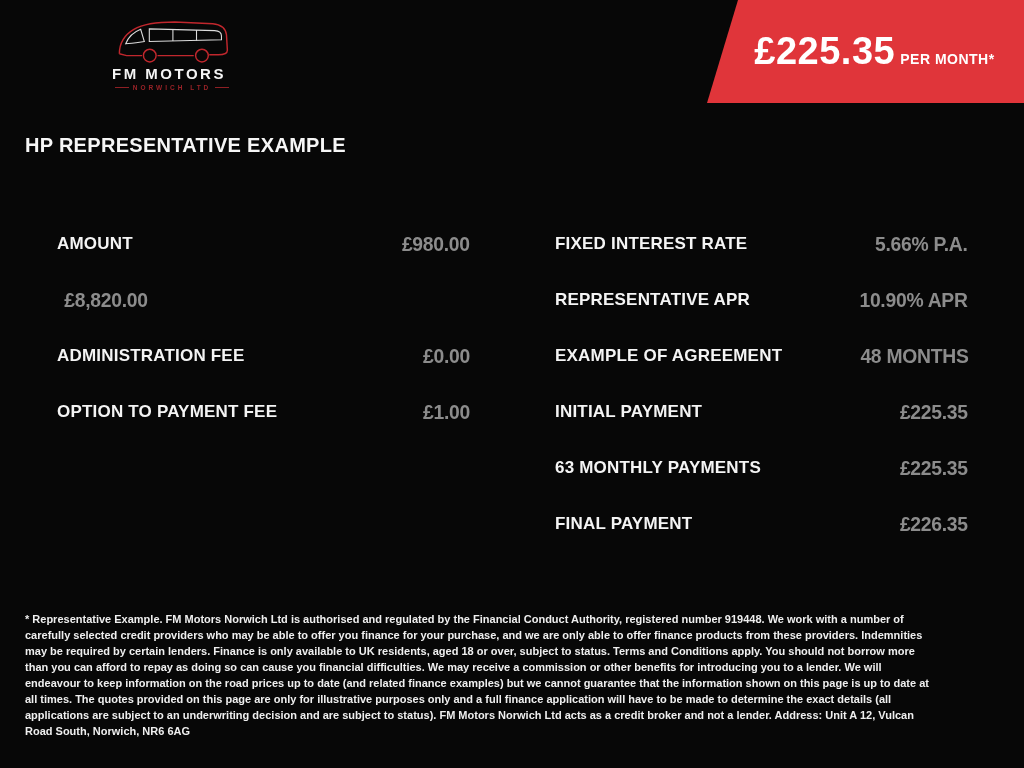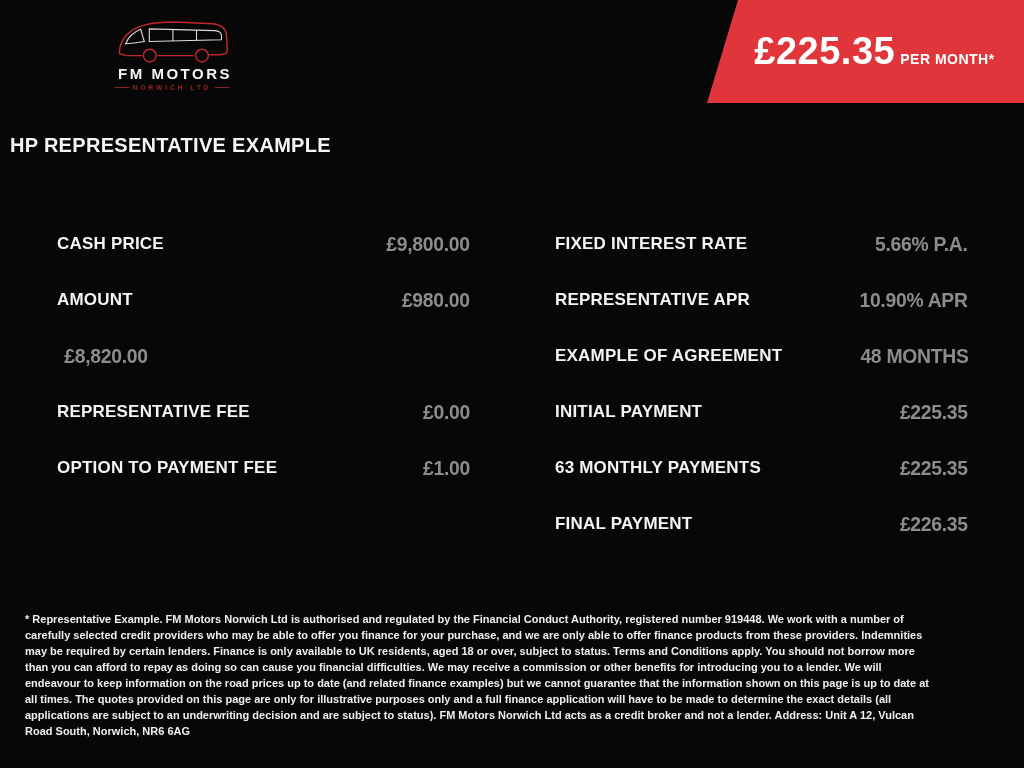--- a/index.html
+++ b/index.html
@@ -3,21 +3,21 @@
 <meta charset="utf-8">
 <style>
   html,body{margin:0;padding:0;background:#000;}
   .stage{
     position:relative;width:1024px;height:768px;overflow:hidden;
     background:#070707;
     font-family:"Liberation Sans",sans-serif;
     -webkit-font-smoothing:antialiased;
   }
   
-  .logo{position:absolute;left:112px;top:20px;width:120px;text-align:right;}
+  .logo{position:absolute;left:112px;top:20px;width:120px;text-align:left;}
   .logo svg{display:block;margin:0 auto;}
   .logo-name{
     color:#f5f5f5;font-weight:bold;font-size:15px;letter-spacing:2.5px;
     white-space:nowrap;margin-top:1px;
   }
   .logo-sub{
     display:flex;align-items:center;justify-content:center;gap:4px;margin-top:2px;
   }
   .logo-sub .dash{width:14px;height:1px;background:#8e1f24;}
   .logo-sub .txt{
@@ -28,21 +28,21 @@
     position:absolute;top:0;right:0;width:317px;height:103px;
     background:#e0353a;
     clip-path:polygon(31px 0,100% 0,100% 100%,0 100%);
     display:flex;align-items:center;justify-content:center;
   }
   .ribbon-inner{display:flex;align-items:baseline;padding-left:18px;}
   .ribbon-price{color:#fff;font-weight:bold;font-size:38px;letter-spacing:0.5px;}
   .ribbon-period{color:#fff;font-weight:bold;font-size:14px;letter-spacing:0.5px;margin-left:5px;}
   
   .heading{
-    position:absolute;left:10px;top:134px;
+    position:absolute;left:25px;top:134px;
     color:#f6f6f6;font-weight:bold;font-size:20px;letter-spacing:0.3px;
   }
   
   .grid{
     position:absolute;left:57px;top:216px;width:911px;
     display:grid;grid-template-columns:413px 413px;column-gap:85px;
   }
   .fin-col{display:flex;flex-direction:column;}
   .fin-row{
     height:56px;display:flex;align-items:center;justify-content:space-between;
@@ -97,32 +97,28 @@
       <span class="ribbon-price">£225.35</span>
       <span class="ribbon-period">PER MONTH*</span>
     </div>
   </div>
 
   <div class="heading">HP REPRESENTATIVE EXAMPLE</div>
 
   <div class="grid">
     <div class="fin-col">
       <div class="fin-row">
-        <span class="fin-label">CASH PRICE</span>
-        <span class="fin-value">£9,800.00</span>
-      </div>
-      <div class="fin-row">
         <span class="fin-label">AMOUNT</span>
         <span class="fin-value">£980.00</span>
       </div>
       <div class="fin-row">
         <span class="fin-value">£8,820.00</span>
       </div>
       <div class="fin-row">
-        <span class="fin-label">REPRESENTATIVE FEE</span>
+        <span class="fin-label">ADMINISTRATION FEE</span>
         <span class="fin-value">£0.00</span>
       </div>
       <div class="fin-row">
         <span class="fin-label">OPTION TO PAYMENT FEE</span>
         <span class="fin-value">£1.00</span>
       </div>
     </div>
     <div class="fin-col">
       <div class="fin-row">
         <span class="fin-label">FIXED INTEREST RATE</span>

